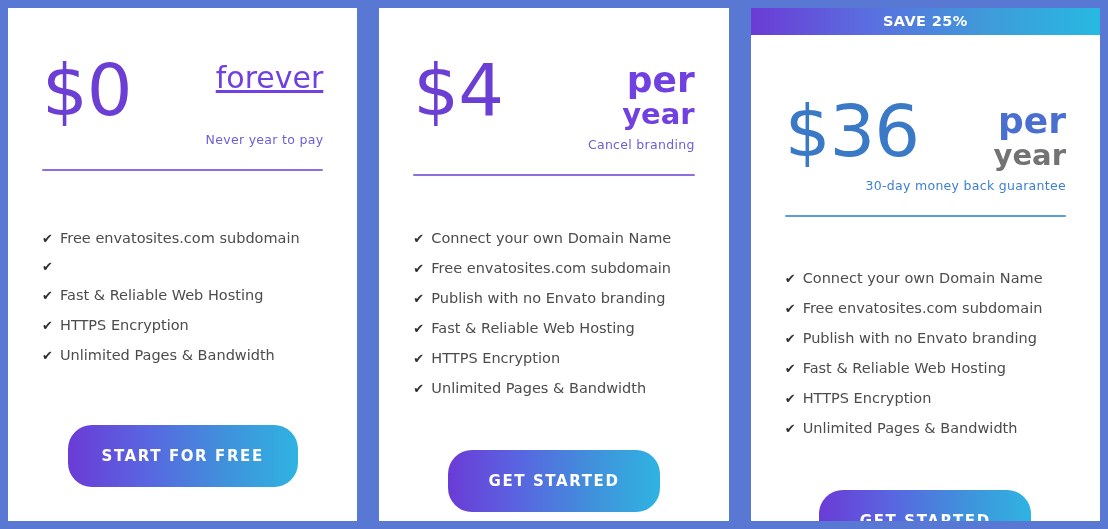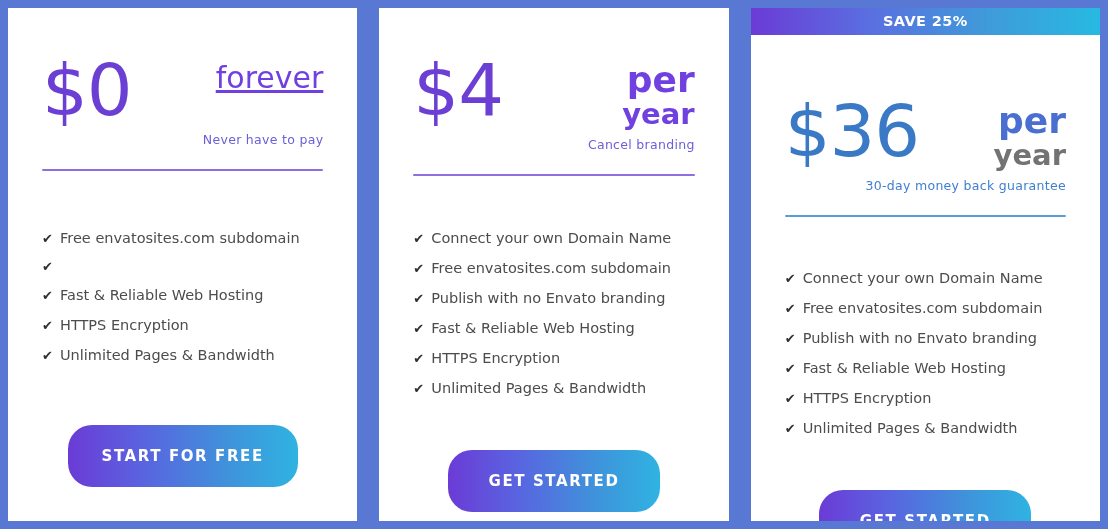--- a/index.html
+++ b/index.html
@@ -176,21 +176,21 @@
 
   <section class="plan-card card-1 purple">
     <div class="price-head">
       <div class="price-row">
         <span class="amount">$0</span>
         <span class="period single">
           <span class="period-top"></span>
           <span class="period-bottom">forever</span>
         </span>
       </div>
-      <div class="note">Never have to pay</div>
+      <div class="note">Never year to pay</div>
       <div class="divider"></div>
     </div>
 
     <ul class="features">
       <li class="feature-item">
         <span class="check-icon">✔</span>
         <span>Free envatosites.com subdomain</span>
       </li>
       <li class="feature-item">
         <span class="check-icon">✔</span>

